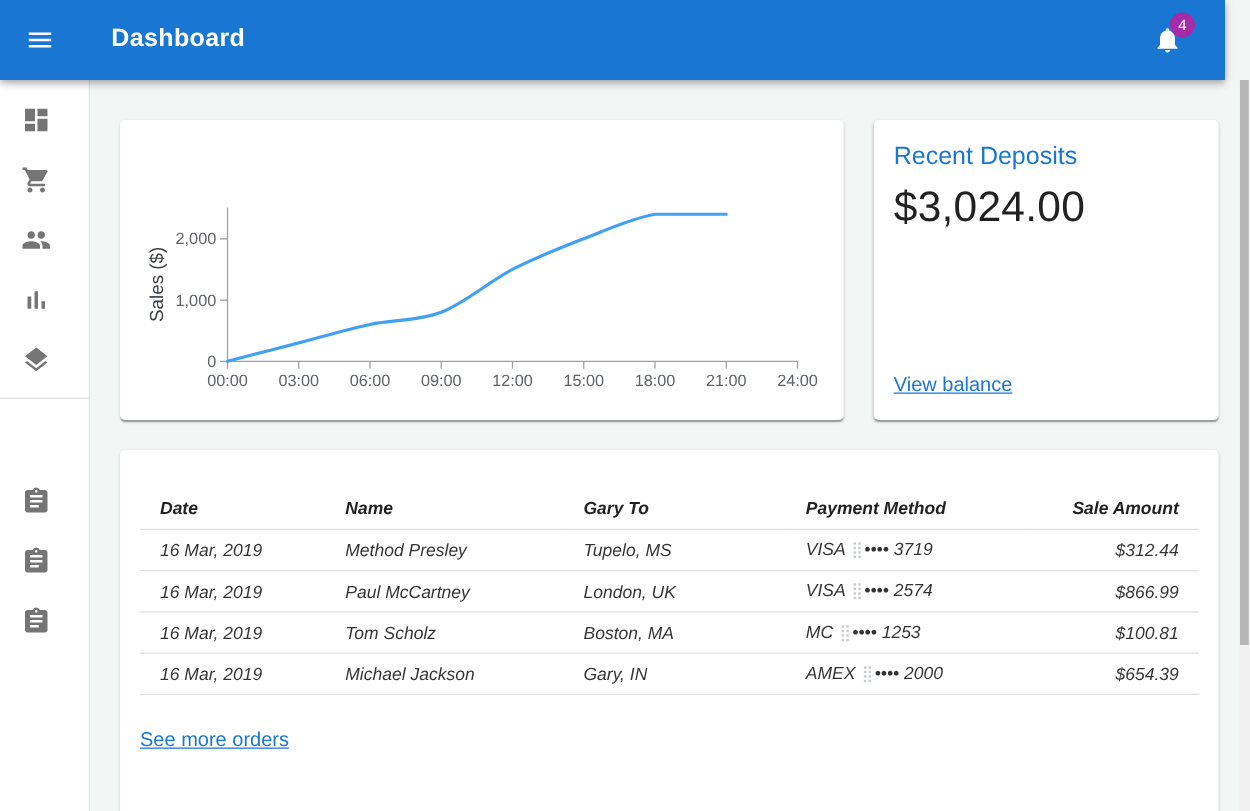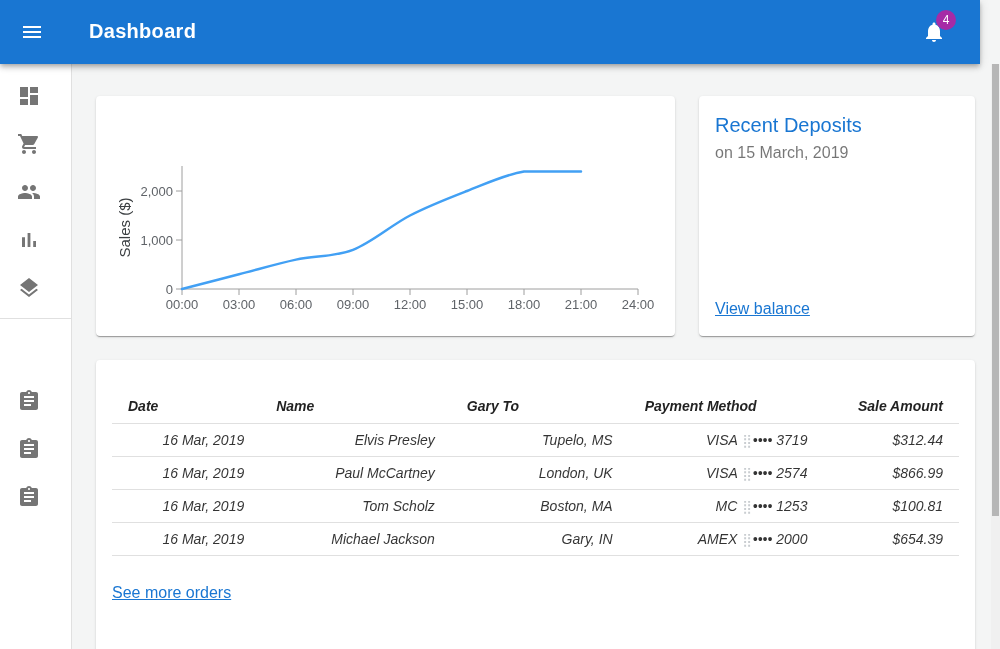--- a/index.html
+++ b/index.html
@@ -48,21 +48,21 @@
 
   .deposits-card{left:699px; top:96px; width:276px; height:240px;}
   .deposit-amount{margin-top:9px; font-size:34px; color:rgba(0,0,0,.87); letter-spacing:.2px;}
   .deposit-date{margin-top:6px; font-size:16px; color:rgba(0,0,0,.54);}
   .text-link{position:absolute; left:16px; bottom:18px; color:var(--primary); font-size:16px; text-decoration:underline; cursor:pointer;}
 
   .orders-card{left:96px; top:360px; width:879px; height:312px;}
   table{width:100%; border-collapse:collapse; margin-top:14px;}
   th,td{height:33px; padding:4px 16px; font-size:14px; text-align:left; border-bottom:1px solid var(--divider); white-space:nowrap;font-style:italic;}
   th{color:rgba(0,0,0,.87); font-weight:700;}
-  td{color:rgba(0,0,0,.8);text-align:right;}
+  td{color:rgba(0,0,0,.8);}
   th:last-child,td:last-child{text-align:right;}
   th:nth-child(1){width:17.5%;} th:nth-child(2){width:22.5%;} th:nth-child(3){width:21%;}
   th:nth-child(4){width:23%;} th:nth-child(5){width:16%;text-align:right;}
   .braille{color:#c9cdd1; font-family:"DejaVu Sans",sans-serif; font-size:13px; margin:0 1px;}
   .see-more{position:static; display:inline-block; margin-top:28px; color:var(--primary); font-size:16px; text-decoration:underline; cursor:pointer;}
 </style>
 </head>
 <body>
 
 <div class="app">
@@ -158,39 +158,39 @@
         <text x="469" y="152" text-anchor="middle" class="tick">21:00</text>
         <line x1="526" y1="132" x2="526" y2="138" stroke="#9e9e9e"></line>
         <text x="526" y="152" text-anchor="middle" class="tick">24:00</text>
         <text x="18" y="70.5" text-anchor="middle" class="axis-label" transform="rotate(-90 18 70.5)">Sales ($)</text>
         <path d="M70,132C79.5,129.6 108.0,122.2 127,117.3C146.0,112.4 165.0,106.7 184,102.6C203.0,98.5 222.0,100.1 241,92.8C260.0,85.5 279.0,68.3 298,58.5C317.0,48.7 336.0,41.4 355,34.0C374.0,26.6 393.0,17.7 412,14.4C431.0,14.4 459.5,14.4 469,14.4" fill="none" stroke="var(--chart_line)" stroke-width="2.5" stroke-linecap="round"></path>
       </svg>
   </section>
 
   <section class="card deposits-card">
     <h2 class="card-title">Recent Deposits</h2>
-    <p class="deposit-date">on 15 March, 2019</p>
+    <p class="deposit-amount">$3,024.00</p>
     <a class="text-link">View balance</a>
   </section>
 
   <section class="card orders-card">
     <table>
       <thead>
         <tr>
           <th>Date</th>
           <th>Name</th>
           <th>Gary To</th>
           <th>Payment Method</th>
           <th>Sale Amount</th>
         </tr>
       </thead>
       <tbody>
         <tr>
           <td>16 Mar, 2019</td>
-          <td>Elvis Presley</td>
+          <td>Method Presley</td>
           <td>Tupelo, MS</td>
           <td><span>VISA</span> <span class="braille">⣿</span><span>•••• 3719</span></td>
           <td>$312.44</td>
         </tr>
         <tr>
           <td>16 Mar, 2019</td>
           <td>Paul McCartney</td>
           <td>London, UK</td>
           <td><span>VISA</span> <span class="braille">⣿</span><span>•••• 2574</span></td>
           <td>$866.99</td>

